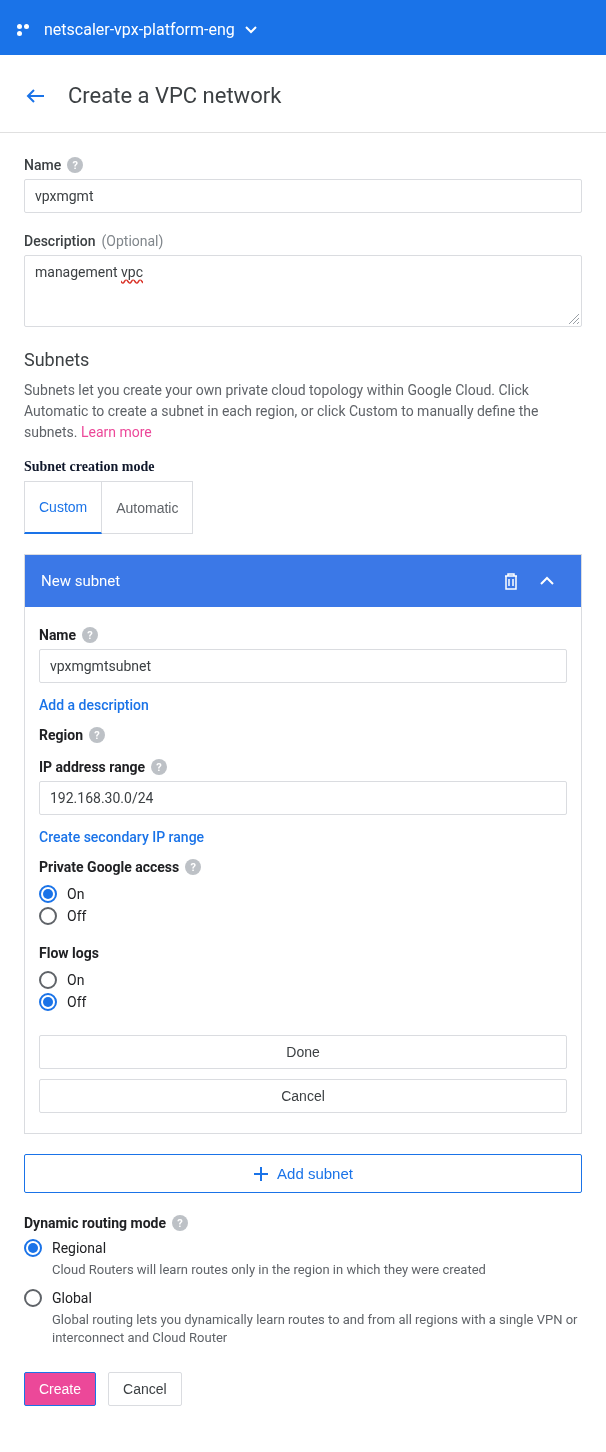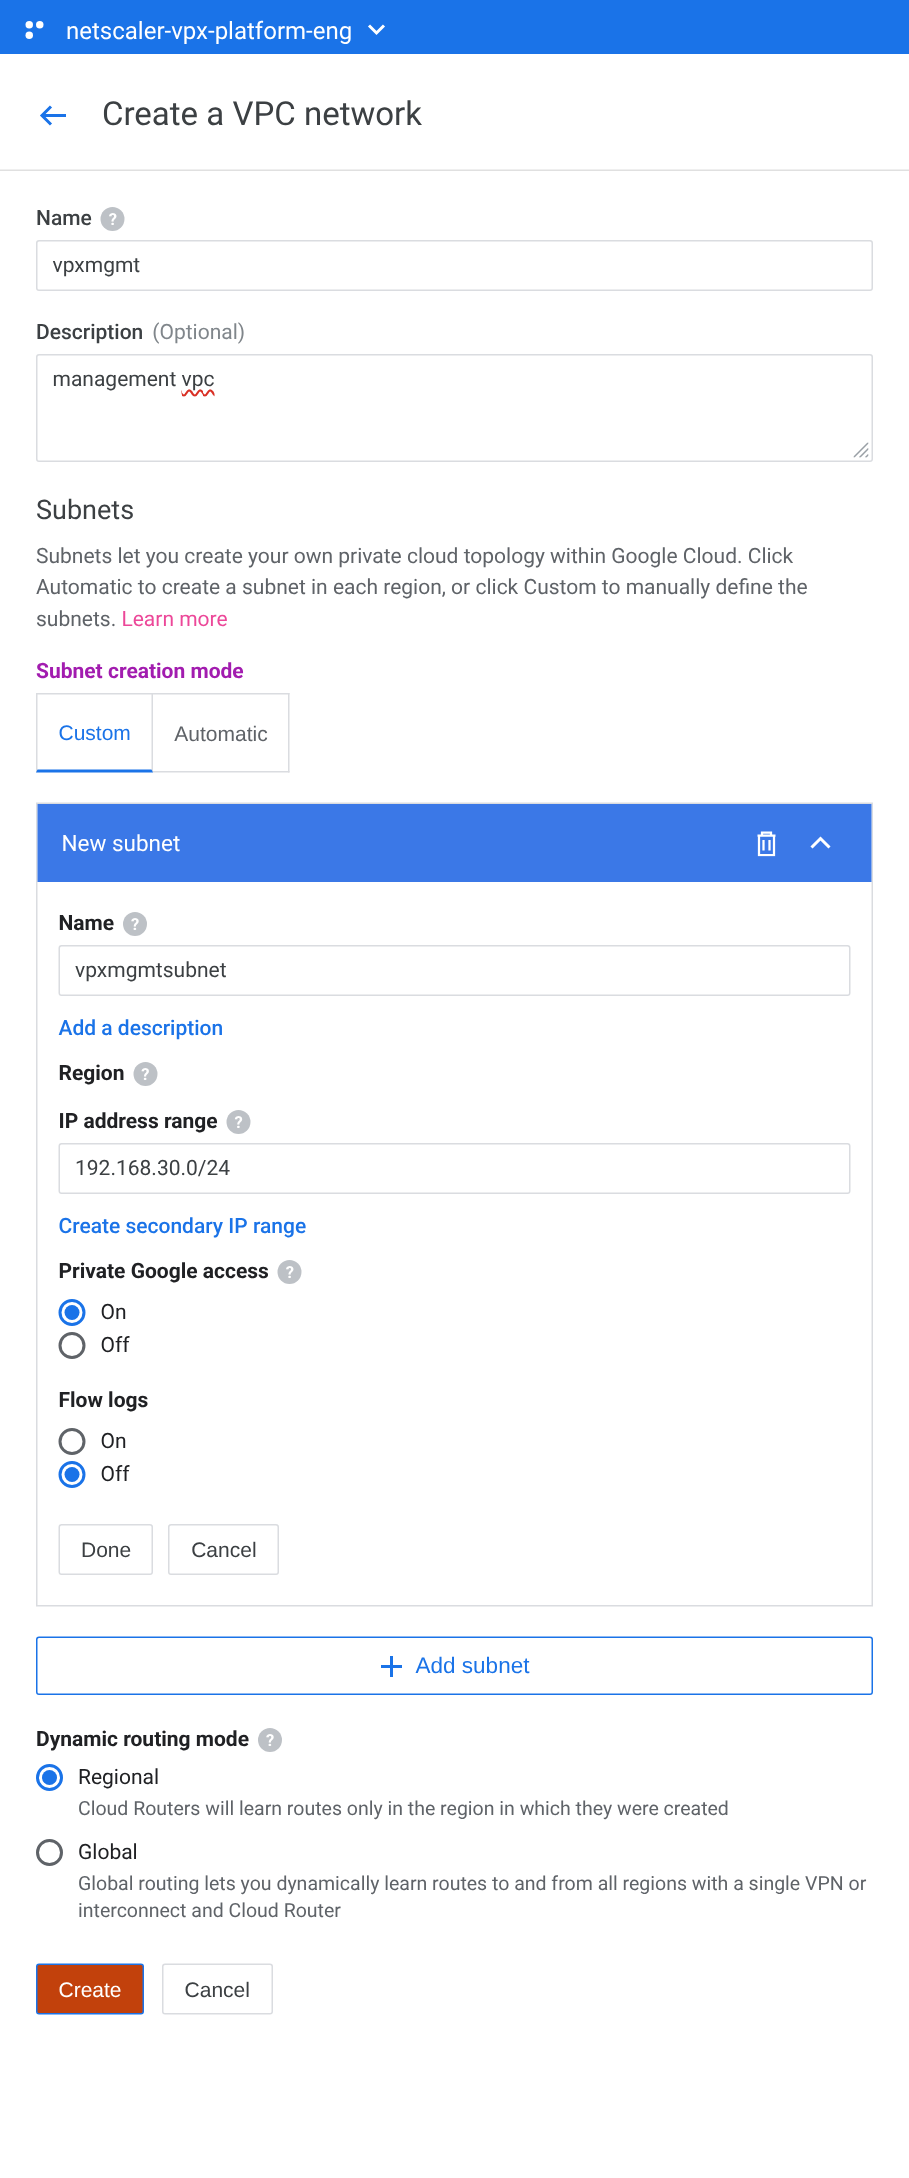--- a/index.html
+++ b/index.html
@@ -5,21 +5,21 @@
   * { box-sizing: border-box; margin: 0; padding: 0; }
   body {
     font-family: Roboto, "Helvetica Neue", Arial, sans-serif;
     font-size: 14px;
     color: #202124;
     background: #fff;
     width: 606px;
   }
   .top-bar {
     background: #1a73e8;
-    height: 36px;
+    height: 55px;
     display: flex;
     align-items: center;
     padding: 0 16px;
     color: #fff;
     border-top: 4px solid #1a73e8;
   }
   .top-dots {
     display: flex;
     flex-wrap: wrap;
     width: 18px;
@@ -57,21 +57,21 @@
     padding: 8px 10px;
     font-size: 14px;
     color: #3c4043;
     border-radius: 2px;
     font-family: inherit;
   }
   .spell-err { text-decoration: underline wavy #d93025; text-underline-offset: 2px;}
   .section-title { font-size: 18px; color:#3c4043; margin: 22px 0 10px; font-weight:400;}
   .help-text { font-size: 14px; color:#5f6368; line-height:1.5; }
   .link { color:#ec4899; cursor:pointer; }
-  .sub-label { font-size:14px; font-weight:700; color:#a21caf; margin-top:16px; margin-bottom:6px; }
+  .sub-label { font-size:14px; font-weight:700; color:#0f172a; margin-top:16px; margin-bottom:6px;font-family:Liberation Serif, serif; }
   .toggle-group { display:flex; }
   .toggle-btn {
     border:1px solid #dadce0; padding:17px 14px; font-size:14px;
     background:#fff; color:#5f6368; cursor:pointer;
   }
   .toggle-btn.active { color:#1a73e8; border-bottom:2px solid #1a73e8; font-weight:500; }
   .toggle-btn + .toggle-btn { border-left:none; }
   .subnet-card {
     border:1px solid #dadce0;
     margin-top:20px;
@@ -96,26 +96,26 @@
   }
   .link-action { color:#1a73e8; font-size:14px; font-weight:500; cursor:pointer; margin:14px 0; display:inline-block;}
   .radio-row { display:flex; align-items:center; margin:4px 0; cursor:pointer;}
   .radio {
     width:18px; height:18px; border:2px solid #5f6368; border-radius:50%;
     margin-right:10px; display:flex; align-items:center; justify-content:center;
     flex-shrink:0;
   }
   .radio.selected { border-color:#1a73e8; }
   .radio.selected::after { content:""; width:10px; height:10px; background:#1a73e8; border-radius:50%; }
-  .btn-row { margin-top:24px; display:flex; gap:10px; }
+  .btn-row { margin-top:24px; display:flex; gap:10px;flex-direction:column; }
   .btn {
     border:1px solid #dadce0; background:#fff; padding:8px 14px;
     font-size:14px; color:#3c4043; cursor:pointer; border-radius:2px;
   }
-  .btn-primary { background:#c2410c; color:#fff; border-color:#1a73e8; }
+  .btn-primary { background:#ec4899; color:#fff; border-color:#1a73e8; }
   .add-subnet-btn {
     width:100%; border:1px solid #1a73e8; color:#1a73e8;
     background:#fff; padding:10px; font-size:15px; margin-top:20px;
     display:flex; align-items:center; justify-content:center; gap:8px;
     cursor:pointer; border-radius:2px;
   }
   .routing-section { margin-top:22px; }
   .routing-label { font-size:14px; font-weight:700; display:flex; align-items:center; gap:6px; margin-bottom:8px;}
   .radio-block .desc { font-size:13px; color:#5f6368; margin-left:28px; line-height:1.4; margin-bottom:10px;}
   .final-btns { margin-top:24px; display:flex; gap:12px; padding-bottom:24px;}

